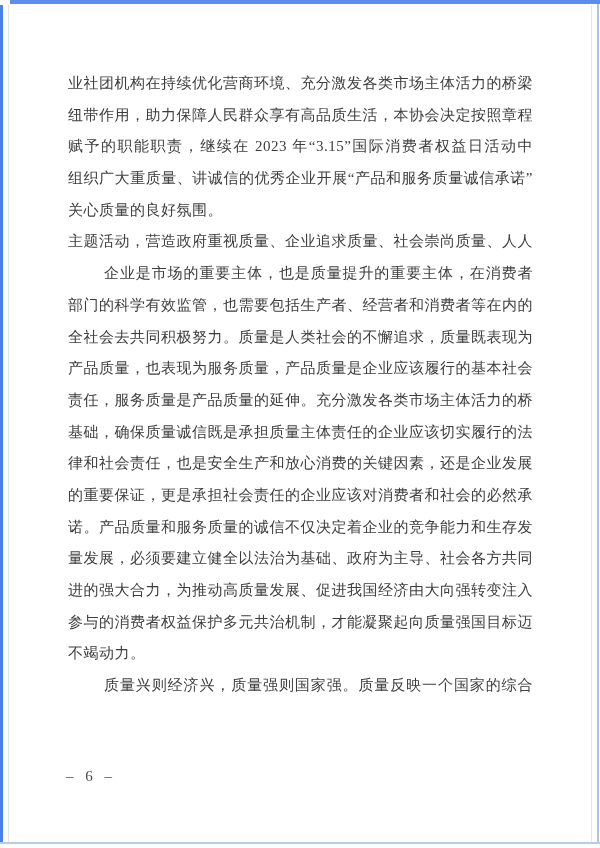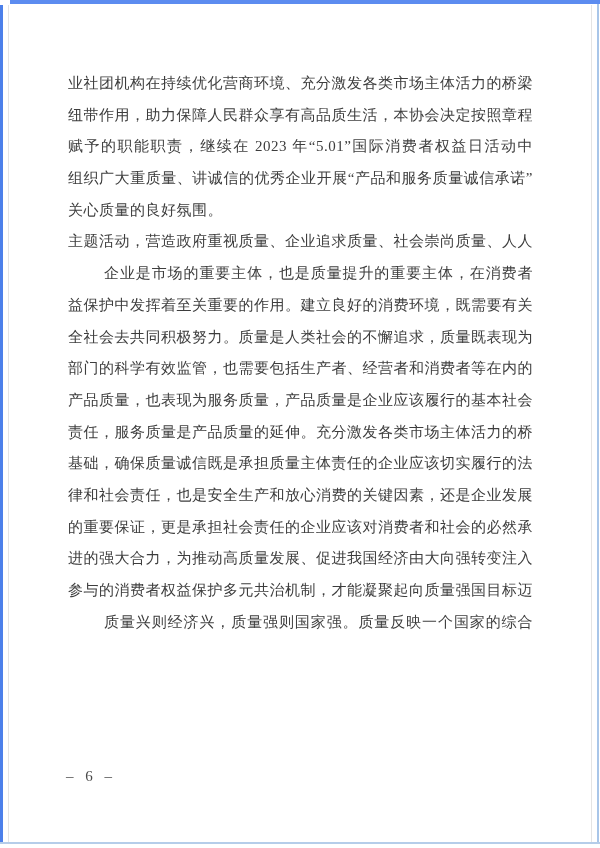--- a/index.html
+++ b/index.html
@@ -94,32 +94,34 @@
   <div class="border-top"></div>
   <div class="border-left"></div>
   <div class="inner-line-left"></div>
   <div class="inner-line-right"></div>
   <div class="border-right"></div>
   <div class="border-bottom"></div>
 
   <div class="content" id="content">
       <div class="line">业社团机构在持续优化营商环境、充分激发各类市场主体活力的桥梁</div>
       <div class="line">纽带作用，助力保障人民群众享有高品质生活，本协会决定按照章程</div>
-      <div class="line">赋予的职能职责，继续在 2023 年“5.01”国际消费者权益日活动中</div>
+      <div class="line">赋予的职能职责，继续在 2023 年“3.15”国际消费者权益日活动中</div>
       <div class="line">组织广大重质量、讲诚信的优秀企业开展“产品和服务质量诚信承诺”</div>
       <div class="line para-end">关心质量的良好氛围。</div>
       <div class="line">主题活动，营造政府重视质量、企业追求质量、社会崇尚质量、人人</div>
       <div class="line indent">企业是市场的重要主体，也是质量提升的重要主体，在消费者权</div>
-      <div class="line">益保护中发挥着至关重要的作用。建立良好的消费环境，既需要有关</div>
+      <div class="line">部门的科学有效监管，也需要包括生产者、经营者和消费者等在内的</div>
       <div class="line">全社会去共同积极努力。质量是人类社会的不懈追求，质量既表现为</div>
-      <div class="line">部门的科学有效监管，也需要包括生产者、经营者和消费者等在内的</div>
       <div class="line">产品质量，也表现为服务质量，产品质量是企业应该履行的基本社会</div>
       <div class="line">责任，服务质量是产品质量的延伸。充分激发各类市场主体活力的桥梁</div>
       <div class="line">基础，确保质量诚信既是承担质量主体责任的企业应该切实履行的法</div>
       <div class="line">律和社会责任，也是安全生产和放心消费的关键因素，还是企业发展</div>
       <div class="line">的重要保证，更是承担社会责任的企业应该对消费者和社会的必然承</div>
+      <div class="line">诺。产品质量和服务质量的诚信不仅决定着企业的竞争能力和生存发</div>
+      <div class="line">量发展，必须要建立健全以法治为基础、政府为主导、社会各方共同</div>
       <div class="line">进的强大合力，为推动高质量发展、促进我国经济由大向强转变注入</div>
       <div class="line">参与的消费者权益保护多元共治机制，才能凝聚起向质量强国目标迈</div>
+      <div class="line para-end">不竭动力。</div>
       <div class="line indent">质量兴则经济兴，质量强则国家强。质量反映一个国家的综合</div>
     </div>
 
   <div class="page-number">– 6 –</div>
 </div>
 
 </body></html>

